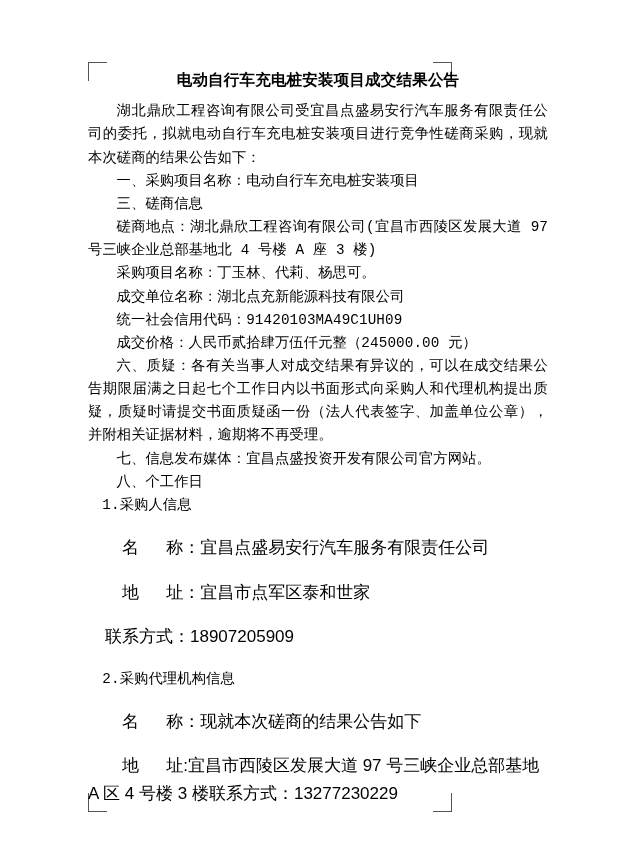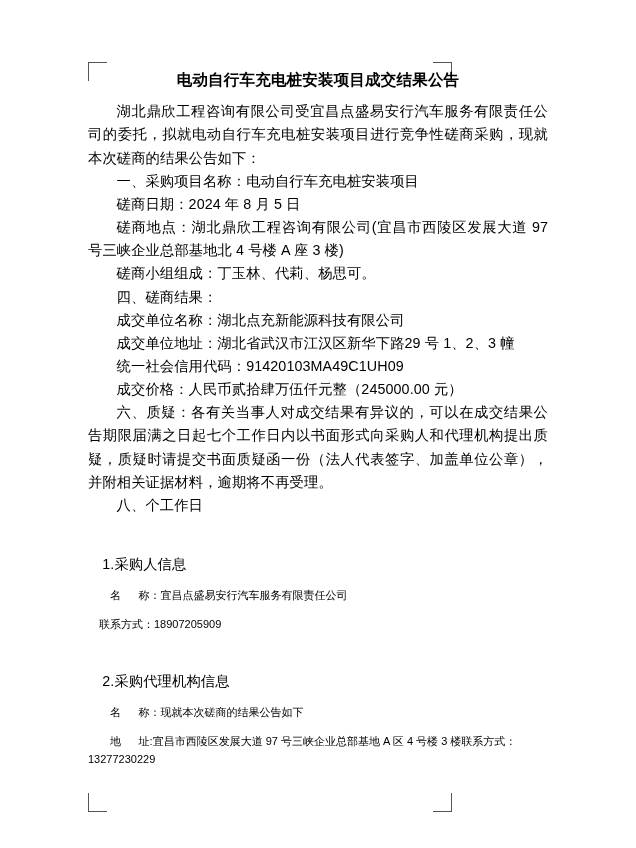--- a/index.html
+++ b/index.html
@@ -46,26 +46,27 @@
     margin: 0 0 9px 0;
     line-height: 1.5;
   }
   p.para {
     margin: 0;
     font-size: 14.3px;
     line-height: 1.62;
     text-align: justify;
     text-justify: inter-ideograph;
     letter-spacing: 0.1px;
+    font-family: Liberation Mono, monospace;
   }
   p.indent2 { text-indent: 2em; }
-  p.indent1 { text-indent: 1em; margin-top: 36px; }
+  p.indent1 { text-indent: 1em; }
   .kv-line {
     display: block;
-    font-size: 11px;
+    font-size: 17px;
     line-height: 1.62;
     text-indent: 1em;
   }
   .lbl-spread {
     display: inline-block;
     width: 4.6em;
     text-align: justify;
     text-align-last: justify;
   }
 </style>
@@ -79,34 +80,36 @@
   <div class="mark bl"></div>
   <div class="mark br"></div>
 
   <div class="content">
 
     <h1 class="doc-title">电动自行车充电桩安装项目成交结果公告</h1>
 
     <p class="para indent2">湖北鼎欣工程咨询有限公司受宜昌点盛易安行汽车服务有限责任公司的委托，拟就电动自行车充电桩安装项目进行竞争性磋商采购，现就本次磋商的结果公告如下：</p>
 
     <p class="para indent2">一、采购项目名称：电动自行车充电桩安装项目</p>
-    <p class="para indent2">磋商日期：2024 年 8 月 5 日</p>
+    <p class="para indent2">三、磋商信息</p>
     <p class="para indent2">磋商地点：湖北鼎欣工程咨询有限公司(宜昌市西陵区发展大道 97 号三峡企业总部基地北 4 号楼 A 座 3 楼)</p>
-    <p class="para indent2">磋商小组组成：丁玉林、代莉、杨思可。</p>
-    <p class="para indent2">四、磋商结果：</p>
+    <p class="para indent2">采购项目名称：丁玉林、代莉、杨思可。</p>
     <p class="para indent2">成交单位名称：湖北点充新能源科技有限公司</p>
-    <p class="para indent2">成交单位地址：湖北省武汉市江汉区新华下路29 号 1、2、3 幢</p>
     <p class="para indent2">统一社会信用代码：91420103MA49C1UH09</p>
     <p class="para indent2">成交价格：人民币贰拾肆万伍仟元整（245000.00 元）</p>
     <p class="para indent2">六、质疑：各有关当事人对成交结果有异议的，可以在成交结果公告期限届满之日起七个工作日内以书面形式向采购人和代理机构提出质疑，质疑时请提交书面质疑函一份（法人代表签字、加盖单位公章），并附相关证据材料，逾期将不再受理。</p>
+    <p class="para indent2">七、信息发布媒体：宜昌点盛投资开发有限公司官方网站。</p>
     <p class="para indent2">八、个工作日</p>
 
     <p class="para indent1">1.采购人信息</p>
     <p class="kv-line">
       <span class="lbl-spread"><span>名</span><span>称</span></span><span>：</span><span>宜昌点盛易安行汽车服务有限责任公司</span>
+    </p>
+    <p class="kv-line">
+      <span class="lbl-spread"><span>地</span><span>址</span></span><span>：</span><span>宜昌市点军区泰和世家</span>
     </p>
     <p class="kv-line">
       <span>联系方式</span><span>：</span><span>18907205909</span>
     </p>
 
     <p class="para indent1">2.采购代理机构信息</p>
     <p class="kv-line">
       <span class="lbl-spread"><span>名</span><span>称</span></span><span>：</span><span>现就本次磋商的结果公告如下</span>
     </p>
     <p class="kv-line">

